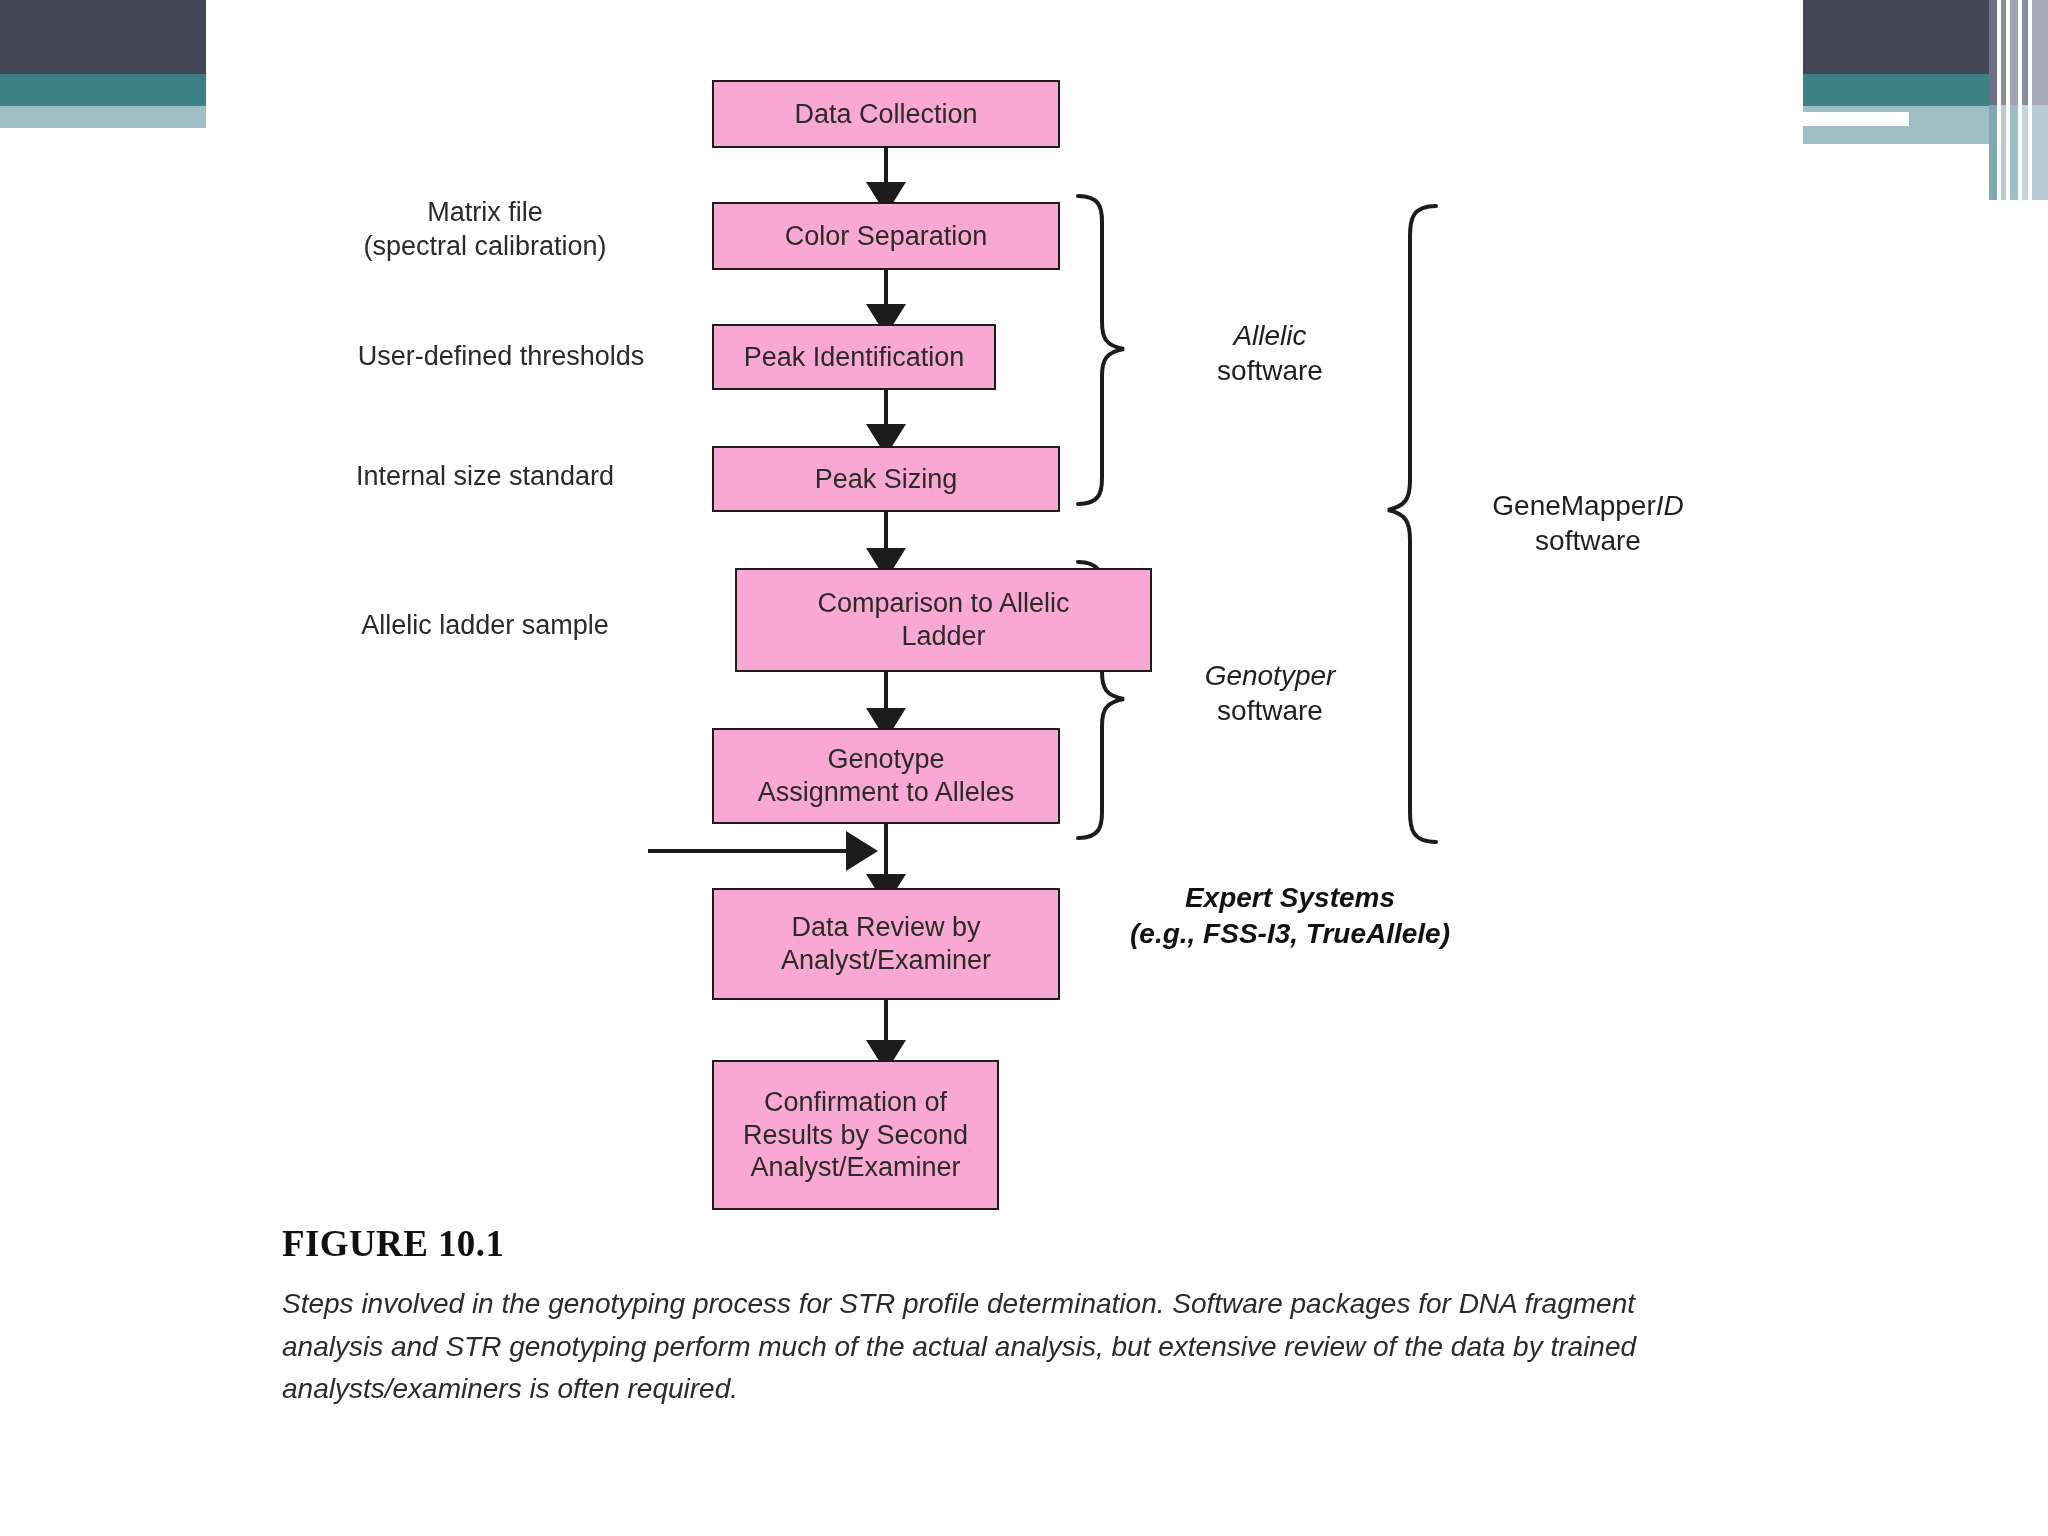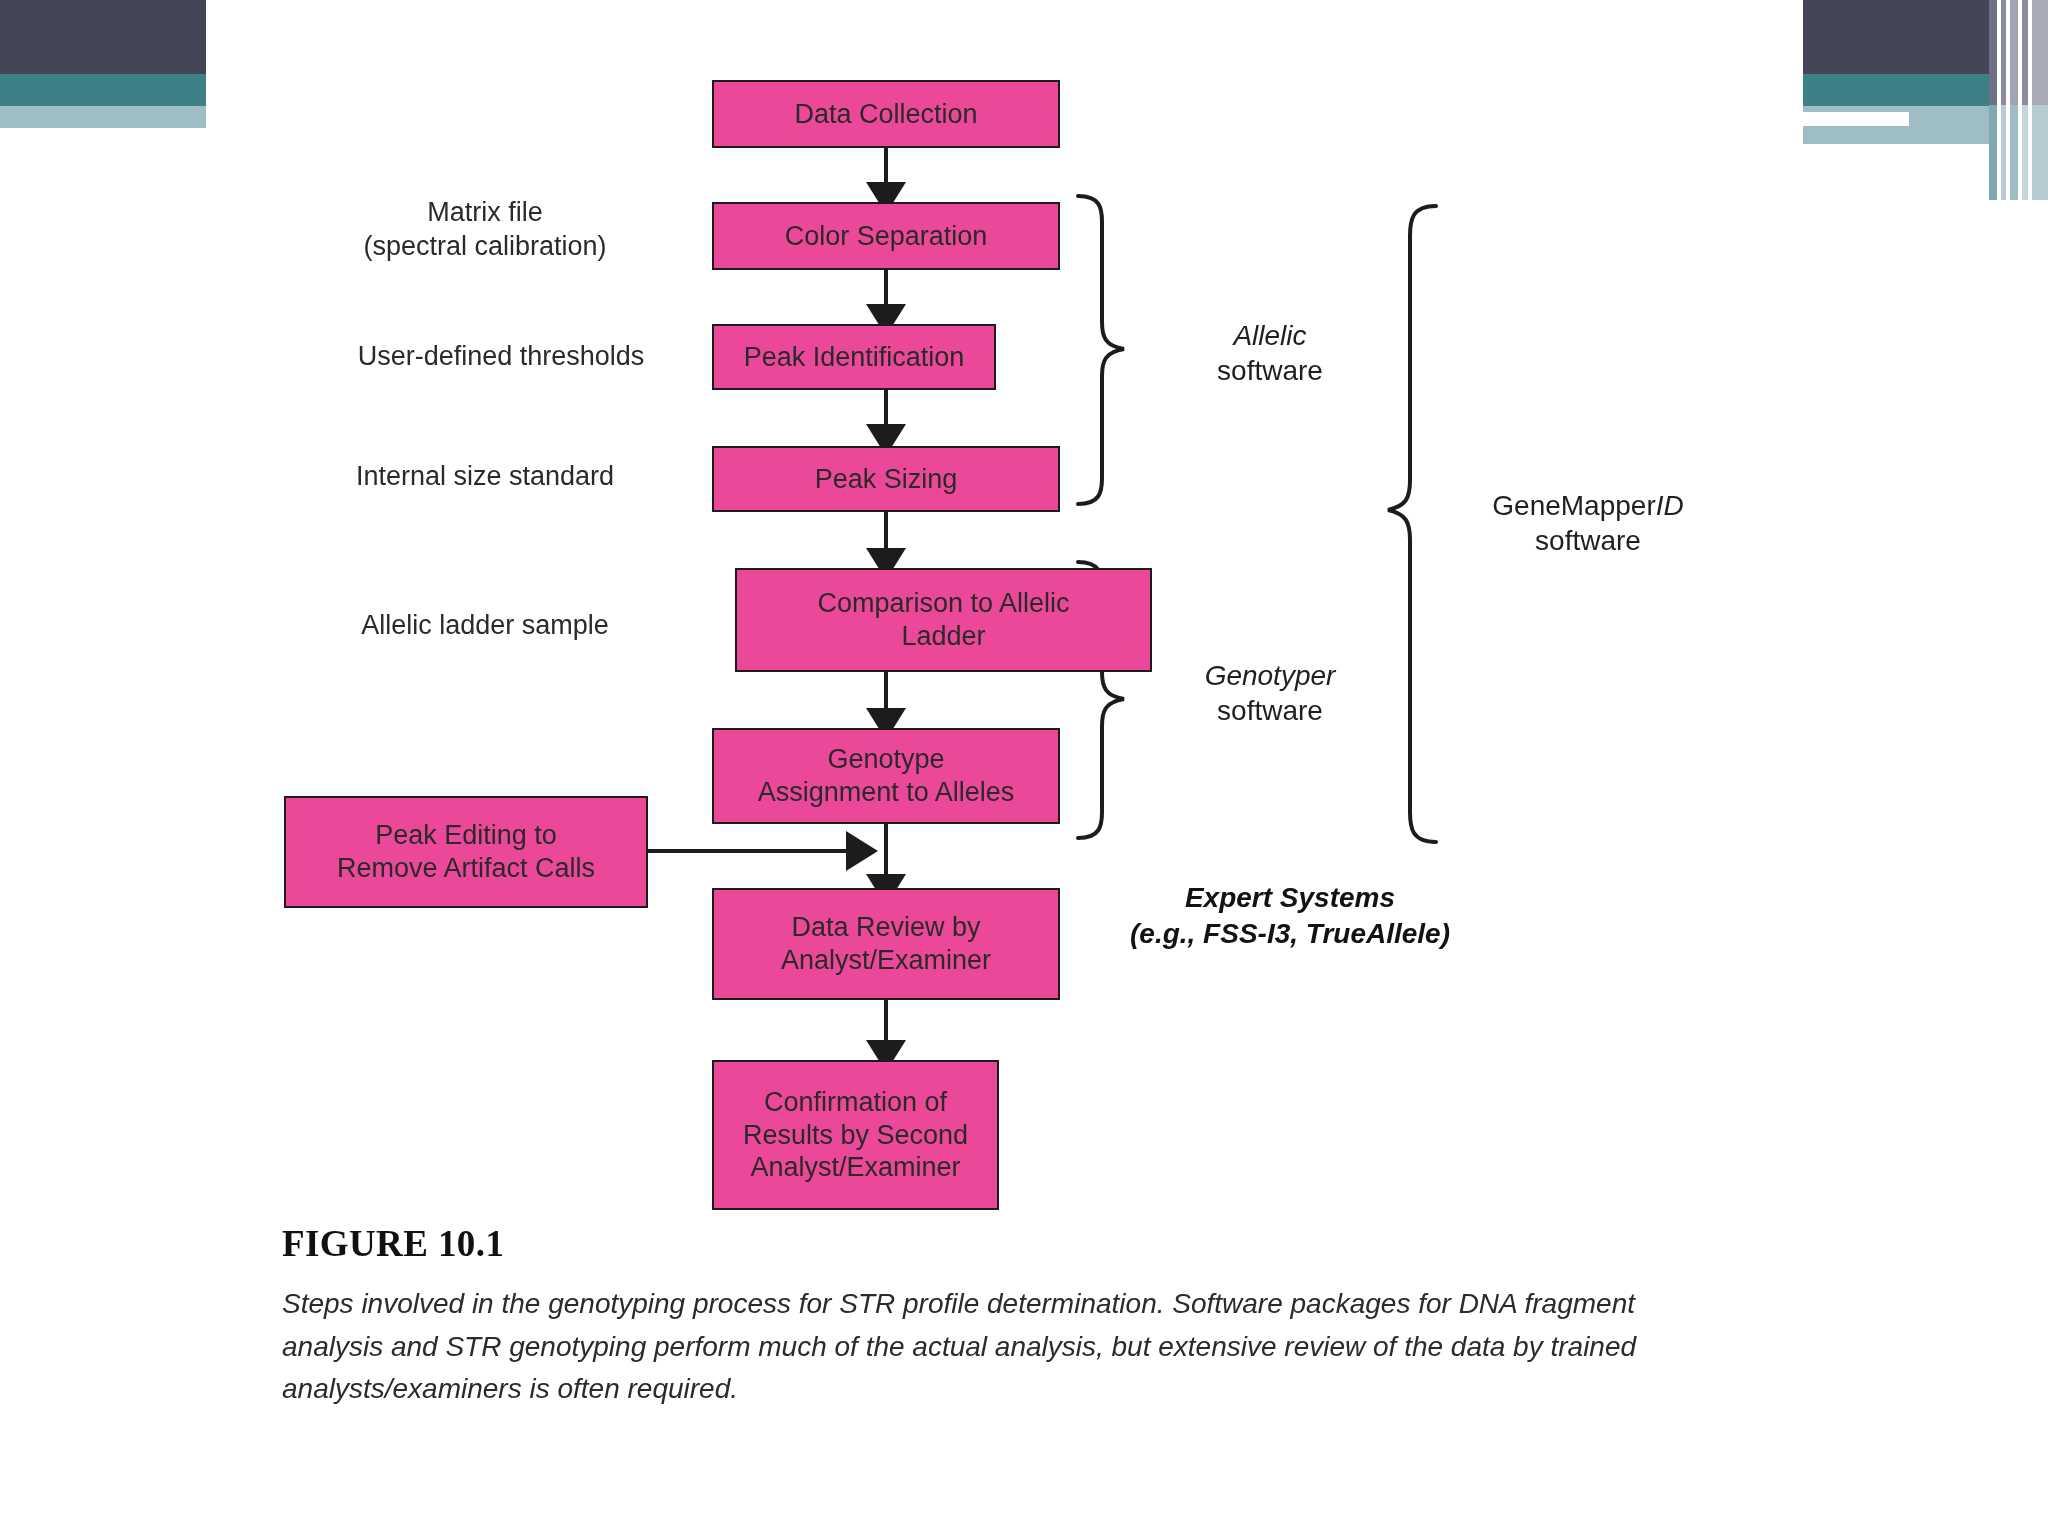--- a/index.html
+++ b/index.html
@@ -37,21 +37,21 @@
   .vt3{left:2010px;width:8px; height:95px;  background:#9fbdc4;}
   .vt4{left:2022px;width:6px; height:95px;  background:#c5d7dc;}
   .vt5{left:2032px;width:16px;height:95px;  background:#b7ccd2;}
 
   
   #chart{position:absolute;left:0;top:0;width:2048px;height:1536px;}
 
   .fbox{
     position:absolute;
     border:2px solid #1c1c1c;
-    background:#ec4899;
+    background:#f9a8d4;
     display:flex;align-items:center;justify-content:center;
     text-align:center;
     color:#2a2a2a;
     font-size:27px;
     line-height:1.22;
     box-sizing:border-box;
   }
 
   .sidelabel{
     position:absolute;
@@ -193,26 +193,20 @@
     </span>
   </div>
 
   <div class="fbox" style="left:712px;top:728px;width:348px;height:96px;">
     <span>
       <span>Genotype</span><br>
       <span>Assignment to Alleles</span>
     </span>
   </div>
 
-  <div class="fbox" style="left:284px;top:796px;width:364px;height:112px;">
-    <span>
-      <span>Peak Editing to</span><br>
-      <span>Remove Artifact Calls</span>
-    </span>
-  </div>
 
   <div class="fbox" style="left:712px;top:888px;width:348px;height:112px;">
     <span>
       <span>Data Review by</span><br>
       <span>Analyst/Examiner</span>
     </span>
   </div>
 
   <div class="fbox" style="left:712px;top:1060px;width:287px;height:150px;">
     <span>

